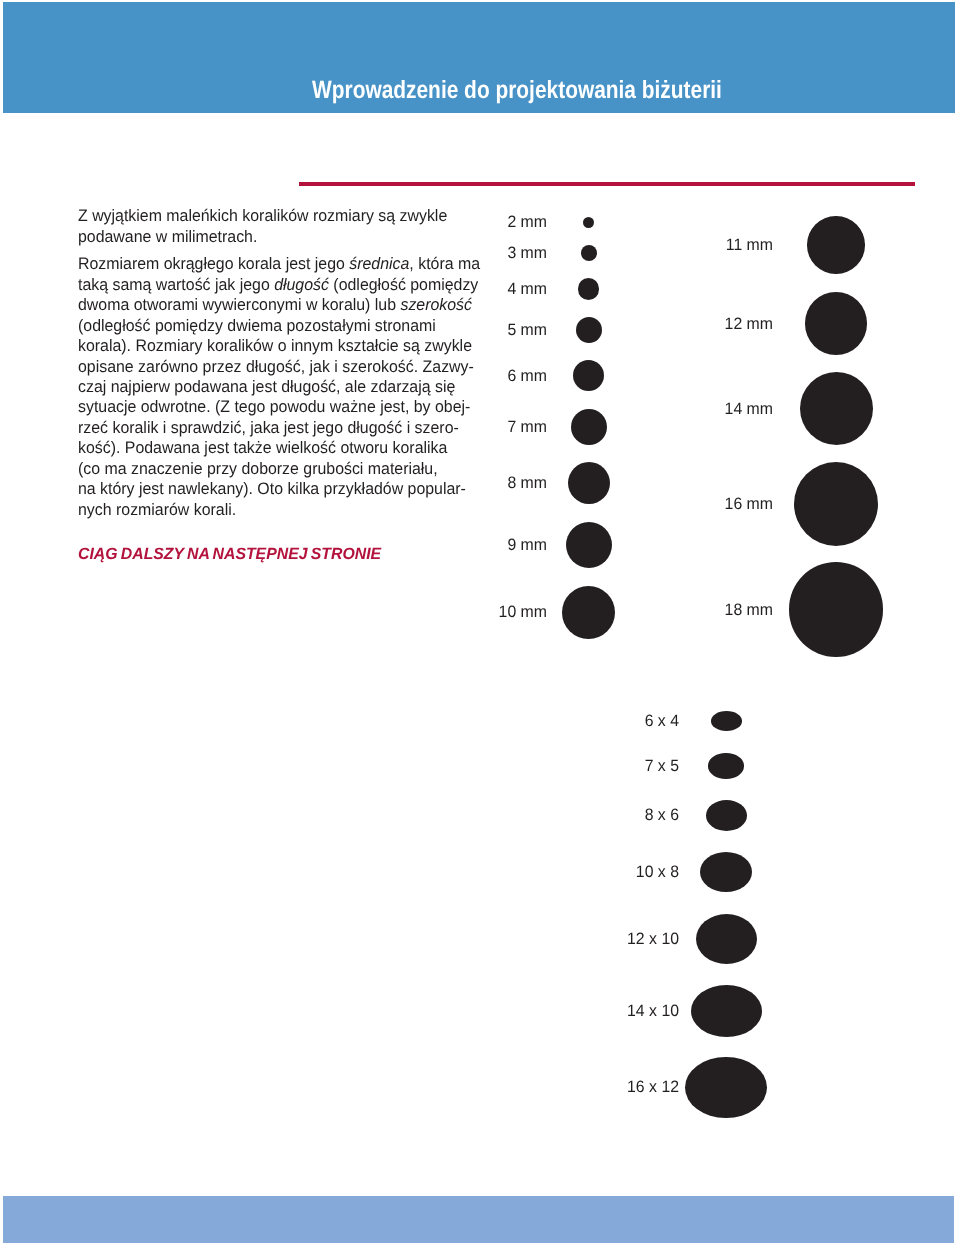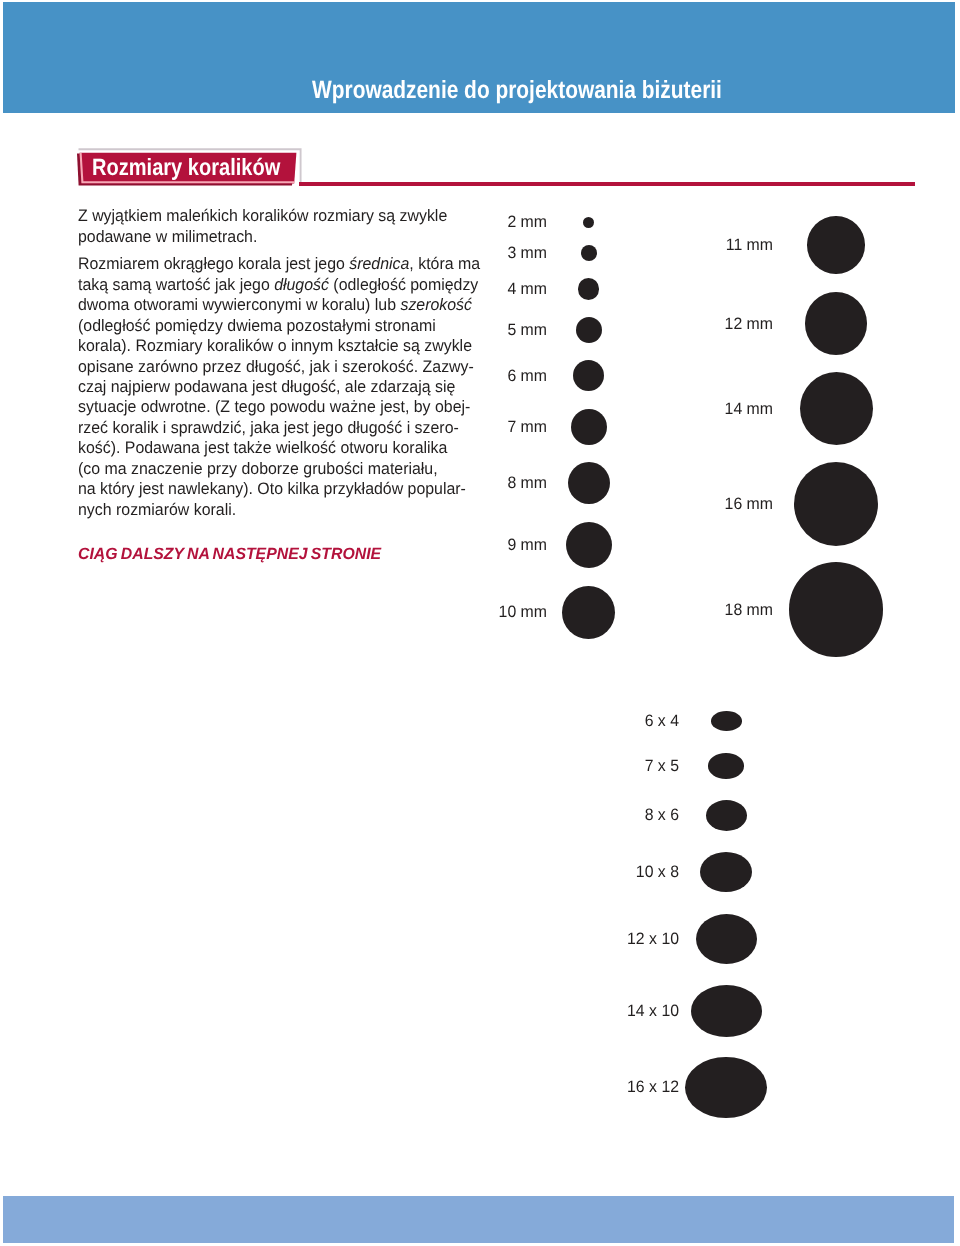--- a/index.html
+++ b/index.html
@@ -44,29 +44,20 @@
 </style>
 </head>
 <body>
 
 <div class="page">
 
   <div class="header-bar"></div>
   <div class="header-title">Wprowadzenie do projektowania biżuterii</div>
 
 
-  <div class="sec-head">
-    <svg width="240" height="50" viewBox="0 0 240 50">
-      <polyline points="6.5,5.3 228.6,5.3 228.6,38" fill="none" stroke="#cfc8ce" stroke-width="1.9"></polyline>
-      <polygon points="5,9.4 222,9.4 220,41.5 6.6,41.5" fill="#8e1030"></polygon>
-      <polygon points="7.5,8.8 224.4,8.8 222.2,39.4 9.3,39.4" fill="#b3123c"></polygon>
-      <polyline points="8.6,9 10.4,38.3 222.2,38.3" fill="none" stroke="#f6a9b6" stroke-width="2.1"></polyline>
-    </svg>
-    <span class="sec-head-label">Rozmiary koralików</span>
-  </div>
   <div class="rule"></div>
 
   <div class="body-col">
       <p class="para p1">
         <span class="tline">Z wyjątkiem maleńkich koralików rozmiary są zwykle</span>
         <span class="tline">podawane w milimetrach.</span>
       </p>
       <p class="para p2">
         <span class="tline">Rozmiarem okrągłego korala jest jego <em>średnica</em>, która ma</span>
         <span class="tline">taką samą wartość jak jego <em>długość</em> (odległość pomiędzy</span>

